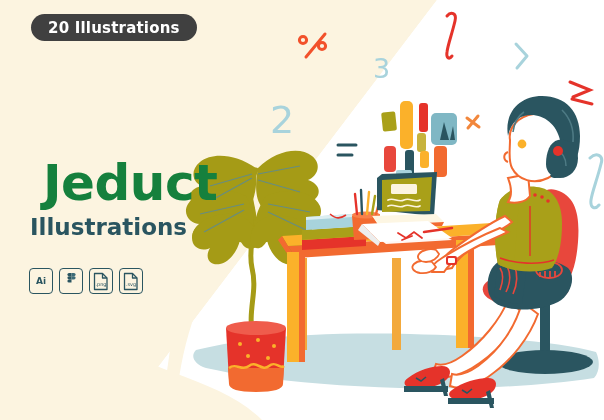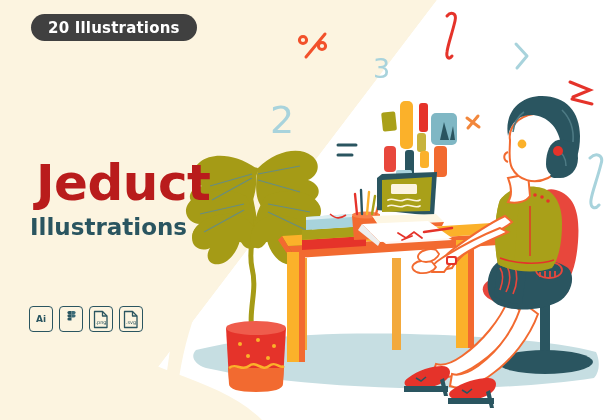--- a/index.html
+++ b/index.html
@@ -29,23 +29,23 @@
     height:27px;padding:0 17px;
     border-radius:14px;
     background:#404040;
     color:#FFFFFF;
     font-size:15px;font-weight:bold;
     letter-spacing:.2px;
     font-family:"DejaVu Sans", sans-serif;
     white-space:nowrap;
   }
   #title{
-    position:absolute;left:36px;top:158px;
+    position:absolute;left:43px;top:158px;
     margin:0;
-    color:#b91c1c;
+    color:#15803d;
     font-size:50px;
     font-weight:bold;
     letter-spacing:-0.5px;
     line-height:1;
     font-family:"DejaVu Sans", sans-serif;
   }
   #subtitle{
     position:absolute;left:30px;top:216px;
     margin:0;
     color:#2A5560;
@@ -59,21 +59,20 @@
     display:flex;gap:6px;
   }
   .fmt{
     width:24px;height:26px;
     border:1.4px solid #2A5560;
     border-radius:4px;
     background:transparent;
     position:relative;
     display:flex;align-items:center;justify-content:center;
     box-sizing:border-box;
-    margin-top:38px;
   }
   .fmt .lbl{
     font-size:9px;font-weight:bold;color:#2A5560;
     font-family:"DejaVu Sans", sans-serif;
     line-height:1;
   }
 </style>
 </head>
 <body>
 

